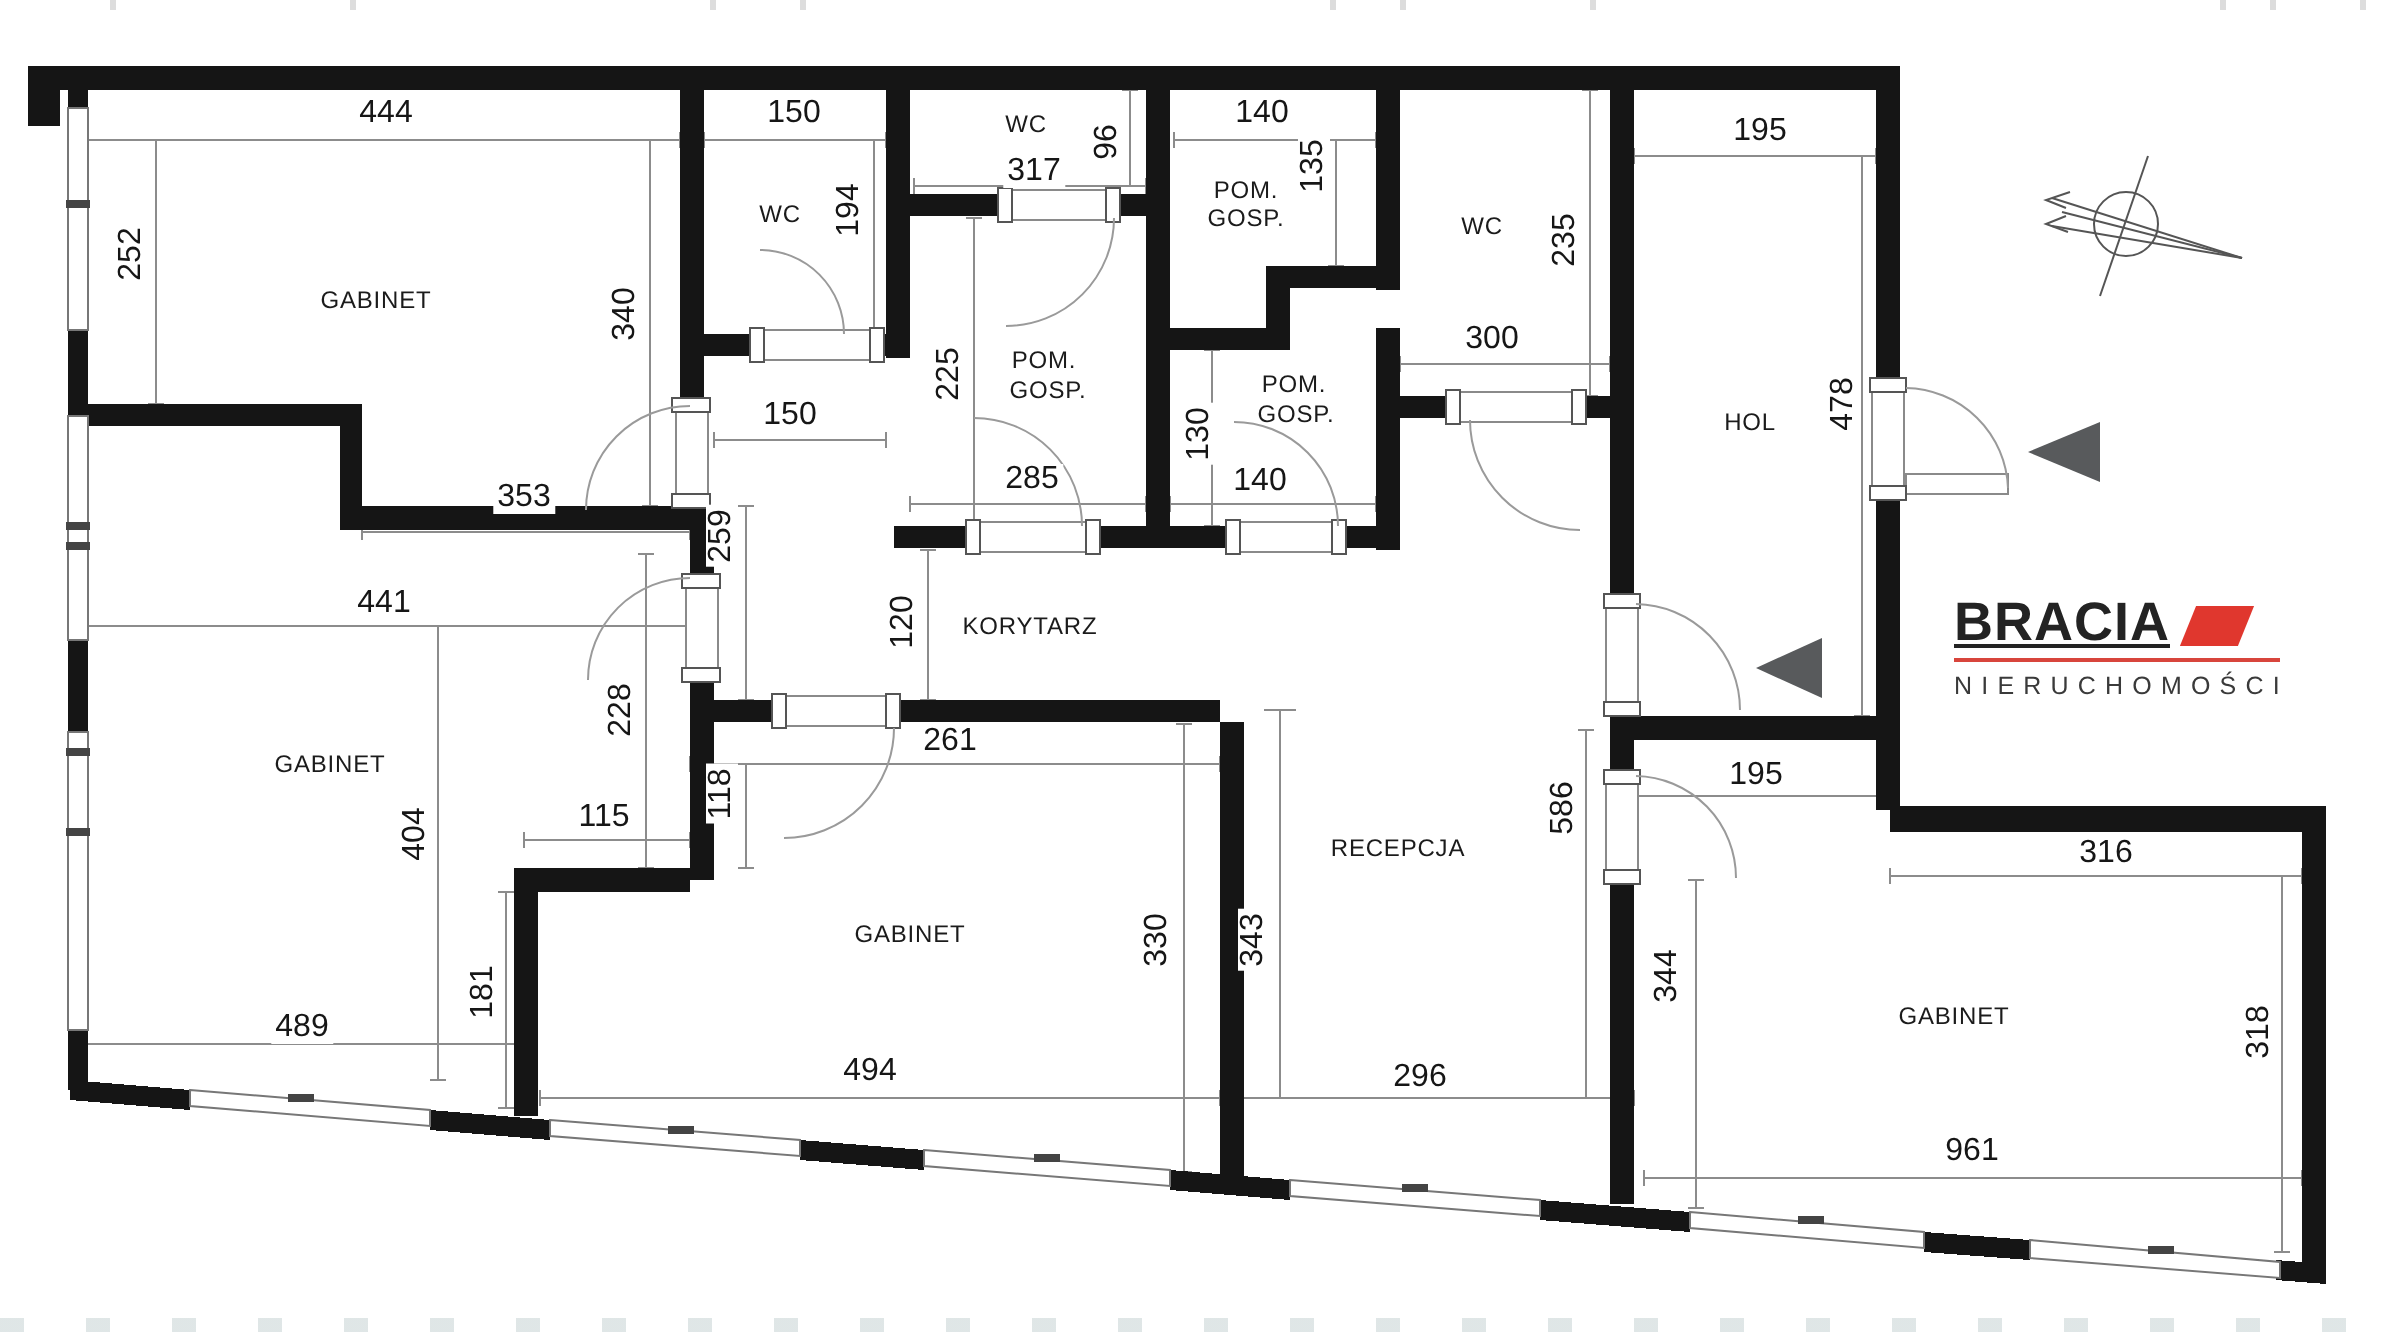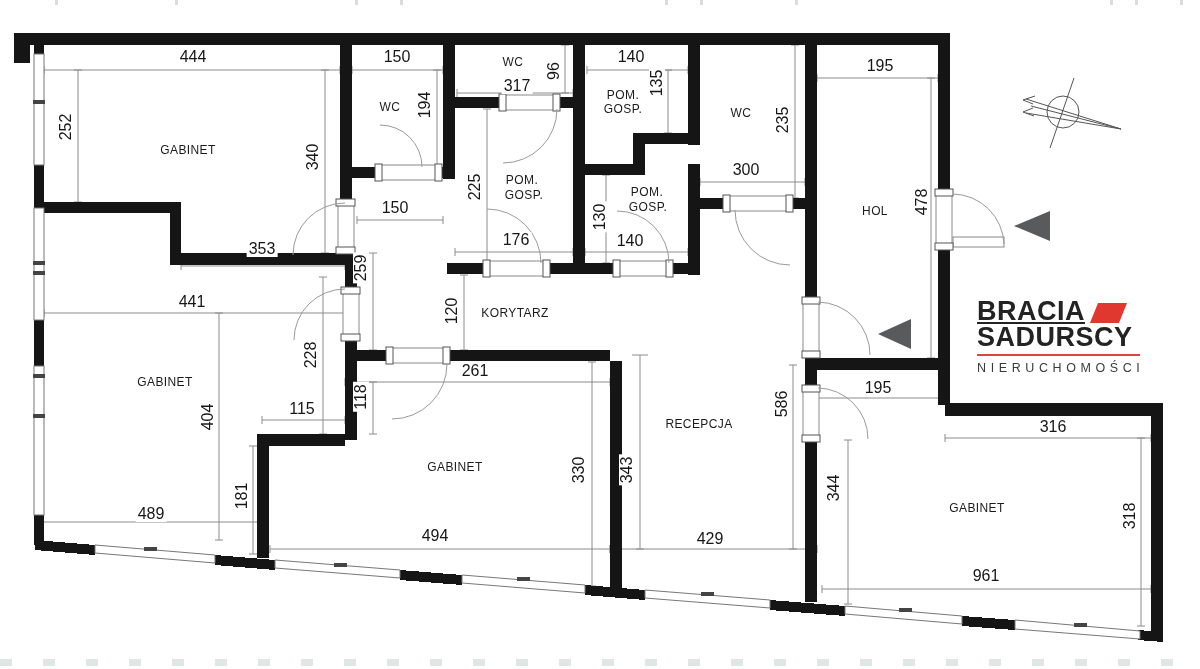--- a/index.html
+++ b/index.html
@@ -266,53 +266,52 @@
   <span class="dim v" style="left:66px;top:127px">252</span>
   <span class="dim v" style="left:313px;top:157px">340</span>
   <span class="dim h" style="left:262px;top:249px">353</span>
   <span class="dim h" style="left:397px;top:57px">150</span>
   <span class="dim v" style="left:425px;top:105px">194</span>
   <span class="dim h" style="left:395px;top:208px">150</span>
   <span class="dim v" style="left:361px;top:268px">259</span>
   <span class="dim h" style="left:517px;top:86px">317</span>
   <span class="dim v" style="left:554px;top:71px">96</span>
   <span class="dim v" style="left:475px;top:187px">225</span>
-  <span class="dim h" style="left:516px;top:240px">176</span>
+  <span class="dim h" style="left:516px;top:240px">285</span>
   <span class="dim h" style="left:631px;top:57px">140</span>
   <span class="dim v" style="left:657px;top:83px">135</span>
   <span class="dim v" style="left:600px;top:217px">130</span>
   <span class="dim h" style="left:630px;top:241px">140</span>
   <span class="dim v" style="left:783px;top:120px">235</span>
   <span class="dim h" style="left:746px;top:170px">300</span>
   <span class="dim h" style="left:880px;top:66px">195</span>
   <span class="dim v" style="left:922px;top:202px">478</span>
   <span class="dim h" style="left:192px;top:302px">441</span>
   <span class="dim v" style="left:452px;top:311px">120</span>
   <span class="dim v" style="left:311px;top:355px">228</span>
   <span class="dim h" style="left:475px;top:371px">261</span>
   <span class="dim v" style="left:361px;top:397px">118</span>
   <span class="dim v" style="left:208px;top:417px">404</span>
   <span class="dim h" style="left:302px;top:409px">115</span>
   <span class="dim v" style="left:242px;top:496px">181</span>
   <span class="dim h" style="left:151px;top:514px">489</span>
   <span class="dim v" style="left:579px;top:470px">330</span>
   <span class="dim v" style="left:627px;top:470px">343</span>
   <span class="dim h" style="left:435px;top:536px">494</span>
-  <span class="dim h" style="left:710px;top:539px">429</span>
+  <span class="dim h" style="left:710px;top:539px">296</span>
   <span class="dim v" style="left:782px;top:404px">586</span>
   <span class="dim h" style="left:878px;top:388px">195</span>
   <span class="dim v" style="left:834px;top:488px">344</span>
   <span class="dim h" style="left:1053px;top:427px">316</span>
   <span class="dim v" style="left:1130px;top:516px">318</span>
   <span class="dim h" style="left:986px;top:576px">961</span>
 
   <div id="logo">
     <div class="l1">
       <span class="word">BRACIA</span>
       <span class="slab"></span>
     </div>
-    <div class="word">SADURSCY</div>
     <div class="rule"></div>
     <div class="l3">NIERUCHOMOŚCI</div>
   </div>
 
   <div id="bottom-artifacts"></div>
 </div>
 
 </body></html>

